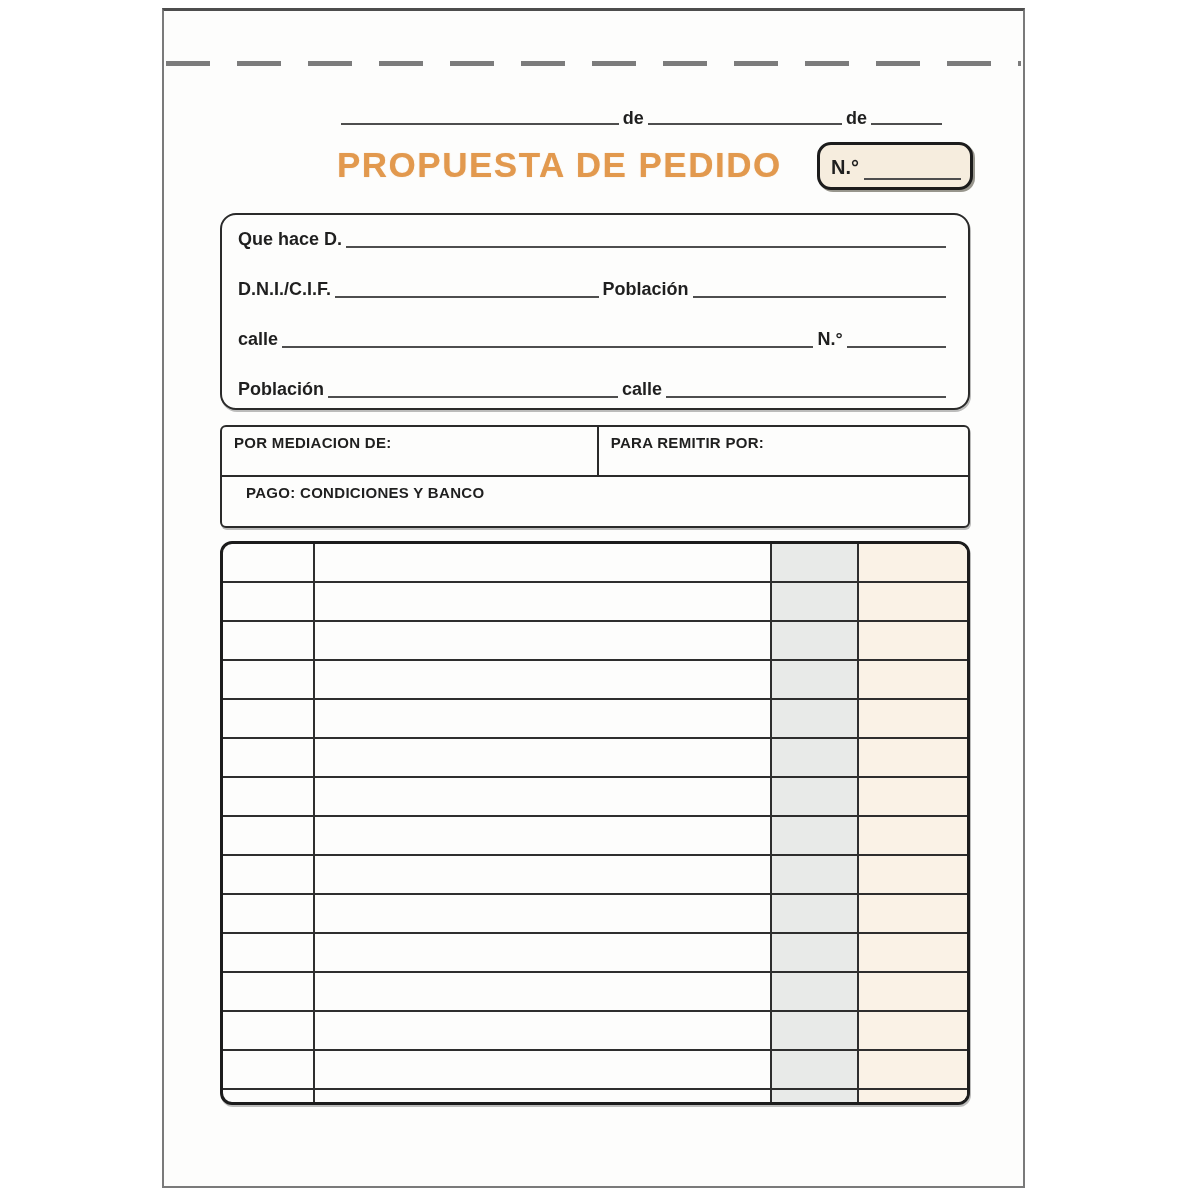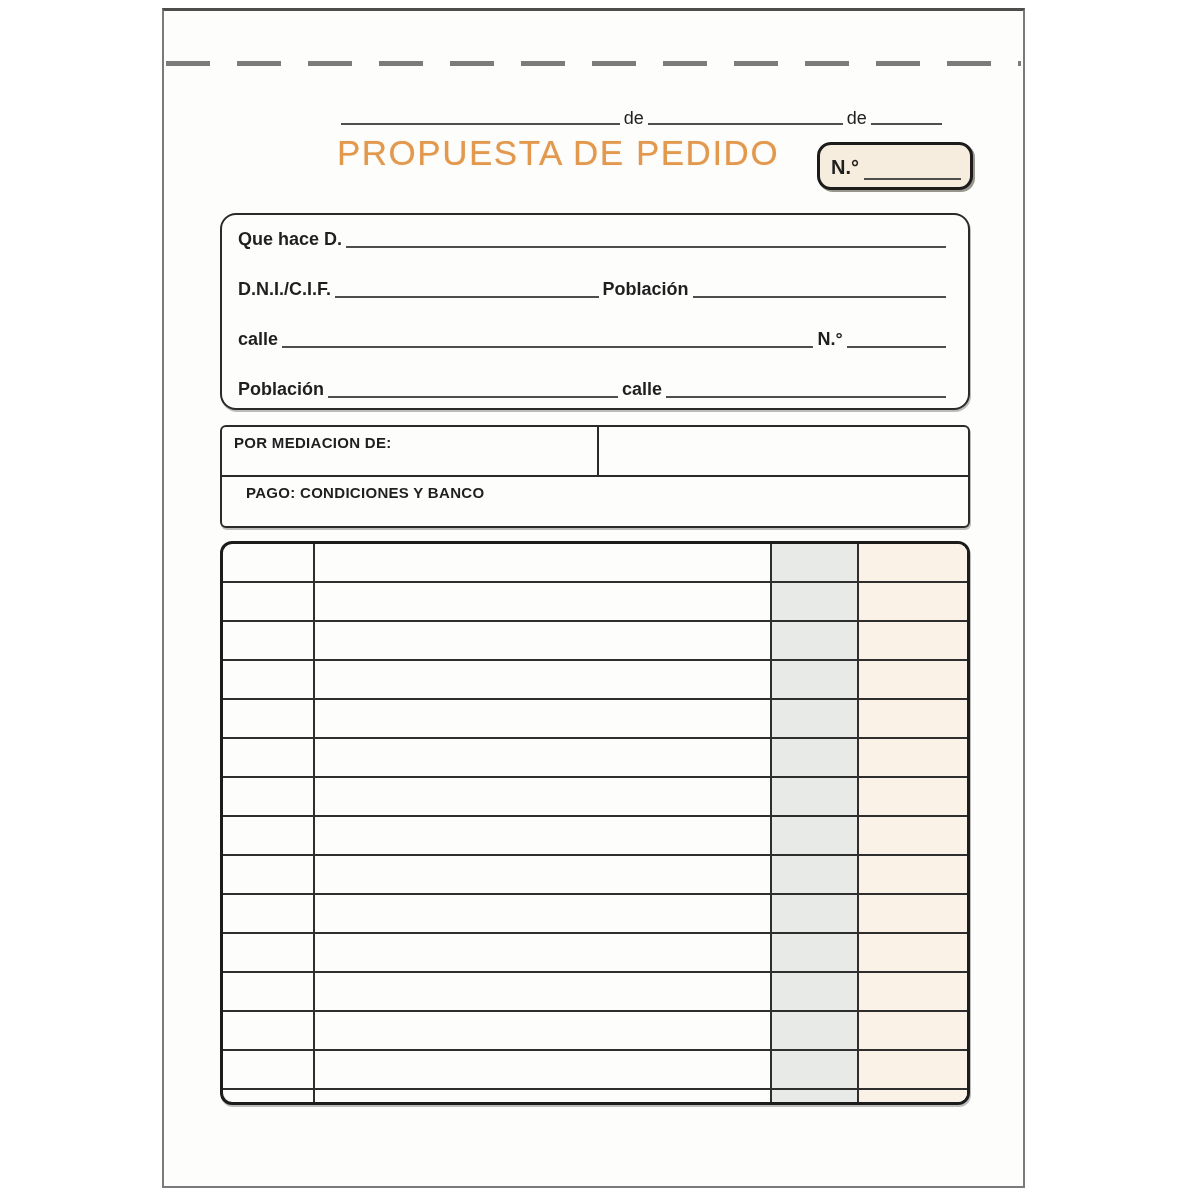--- a/index.html
+++ b/index.html
@@ -24,34 +24,34 @@
   
   .tear {
     position: absolute; left: 2px; right: 2px; top: 50px; height: 5px;
     background: repeating-linear-gradient(to right,
       var(--dash-gray, #7c7c7c) 0 44px, transparent 44px 71px);
   }
   
   .date-row {
     position: absolute; left: 173px; right: 77px; top: 88px; height: 28px;
     display: flex; align-items: flex-end;
-    font-size: 18px; font-weight: normal; text-align: center;
+    font-size: 18px; font-weight: bold; text-align: center;
   }
   .wline {
     border-bottom: 2px solid var(--line-gray, #4e4e4e);
     margin: 0 4px 2px 4px; height: 20px;
   }
   .date-row .seg1 { flex: 290; }
   .date-row .seg2 { flex: 203; }
   .date-row .seg3 { flex: 74; }
   .date-row .de { margin-bottom: 0; line-height: 1; }
   
   .title {
-    position: absolute; left: 173px; top: 122px; margin: 0;
-    font-size: 35px; font-weight: normal; letter-spacing: 1.5px;
+    position: absolute; left: 173px; top: 134px; margin: 0;
+    font-size: 35px; font-weight: bold; letter-spacing: 1.5px;
     color: var(--title-orange, #e2994e);
     text-shadow: 0 0 1px rgba(226,153,78,.55);
     white-space: nowrap;
   }
   .num-box {
     position: absolute; left: 653px; top: 131px;
     width: 156px; height: 48px;
     background: var(--header-cream, #f4eee0);
     border: 3px solid #1c1c1c; border-radius: 14px;
     box-shadow: 2px 2px 0 rgba(70,65,50,.55);
@@ -170,20 +170,23 @@
         <span>calle</span>
         <span class="wline r5b"></span>
       </div>
     </div>
 
     <div class="ship-box">
       <div class="ship-top">
         <div class="ship-cell-left">
           <span>POR MEDIACION DE:</span>
         </div>
+        <div class="ship-cell-right">
+          <span>PARA REMITIR POR:</span>
+        </div>
       </div>
       <div class="ship-pago">
         <span>PAGO: CONDICIONES Y BANCO</span>
       </div>
     </div>
 
     <div class="items">
       <div>
           <div class="trow brow">
             <div class="cell cantidad"></div>

